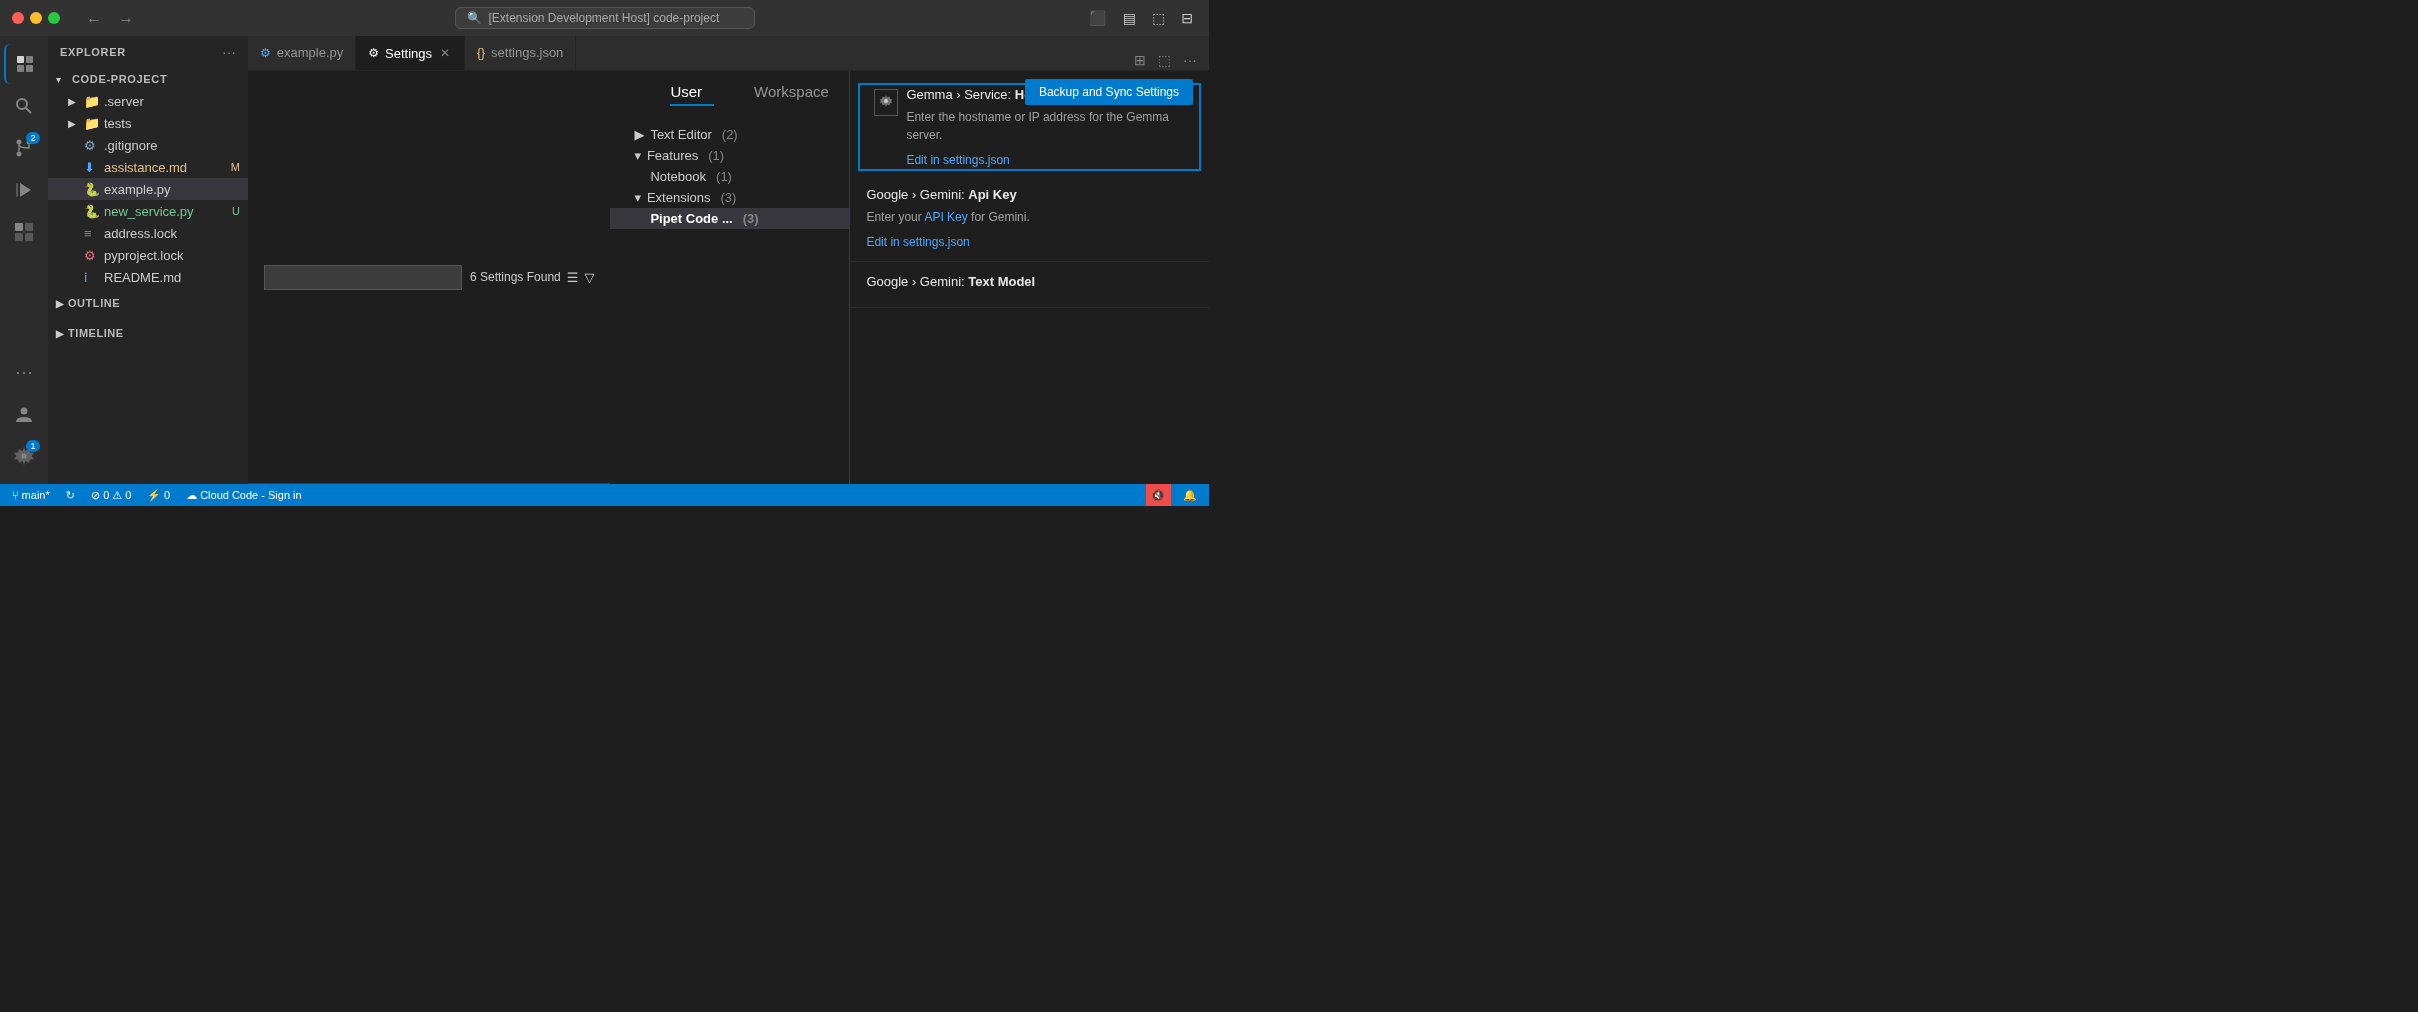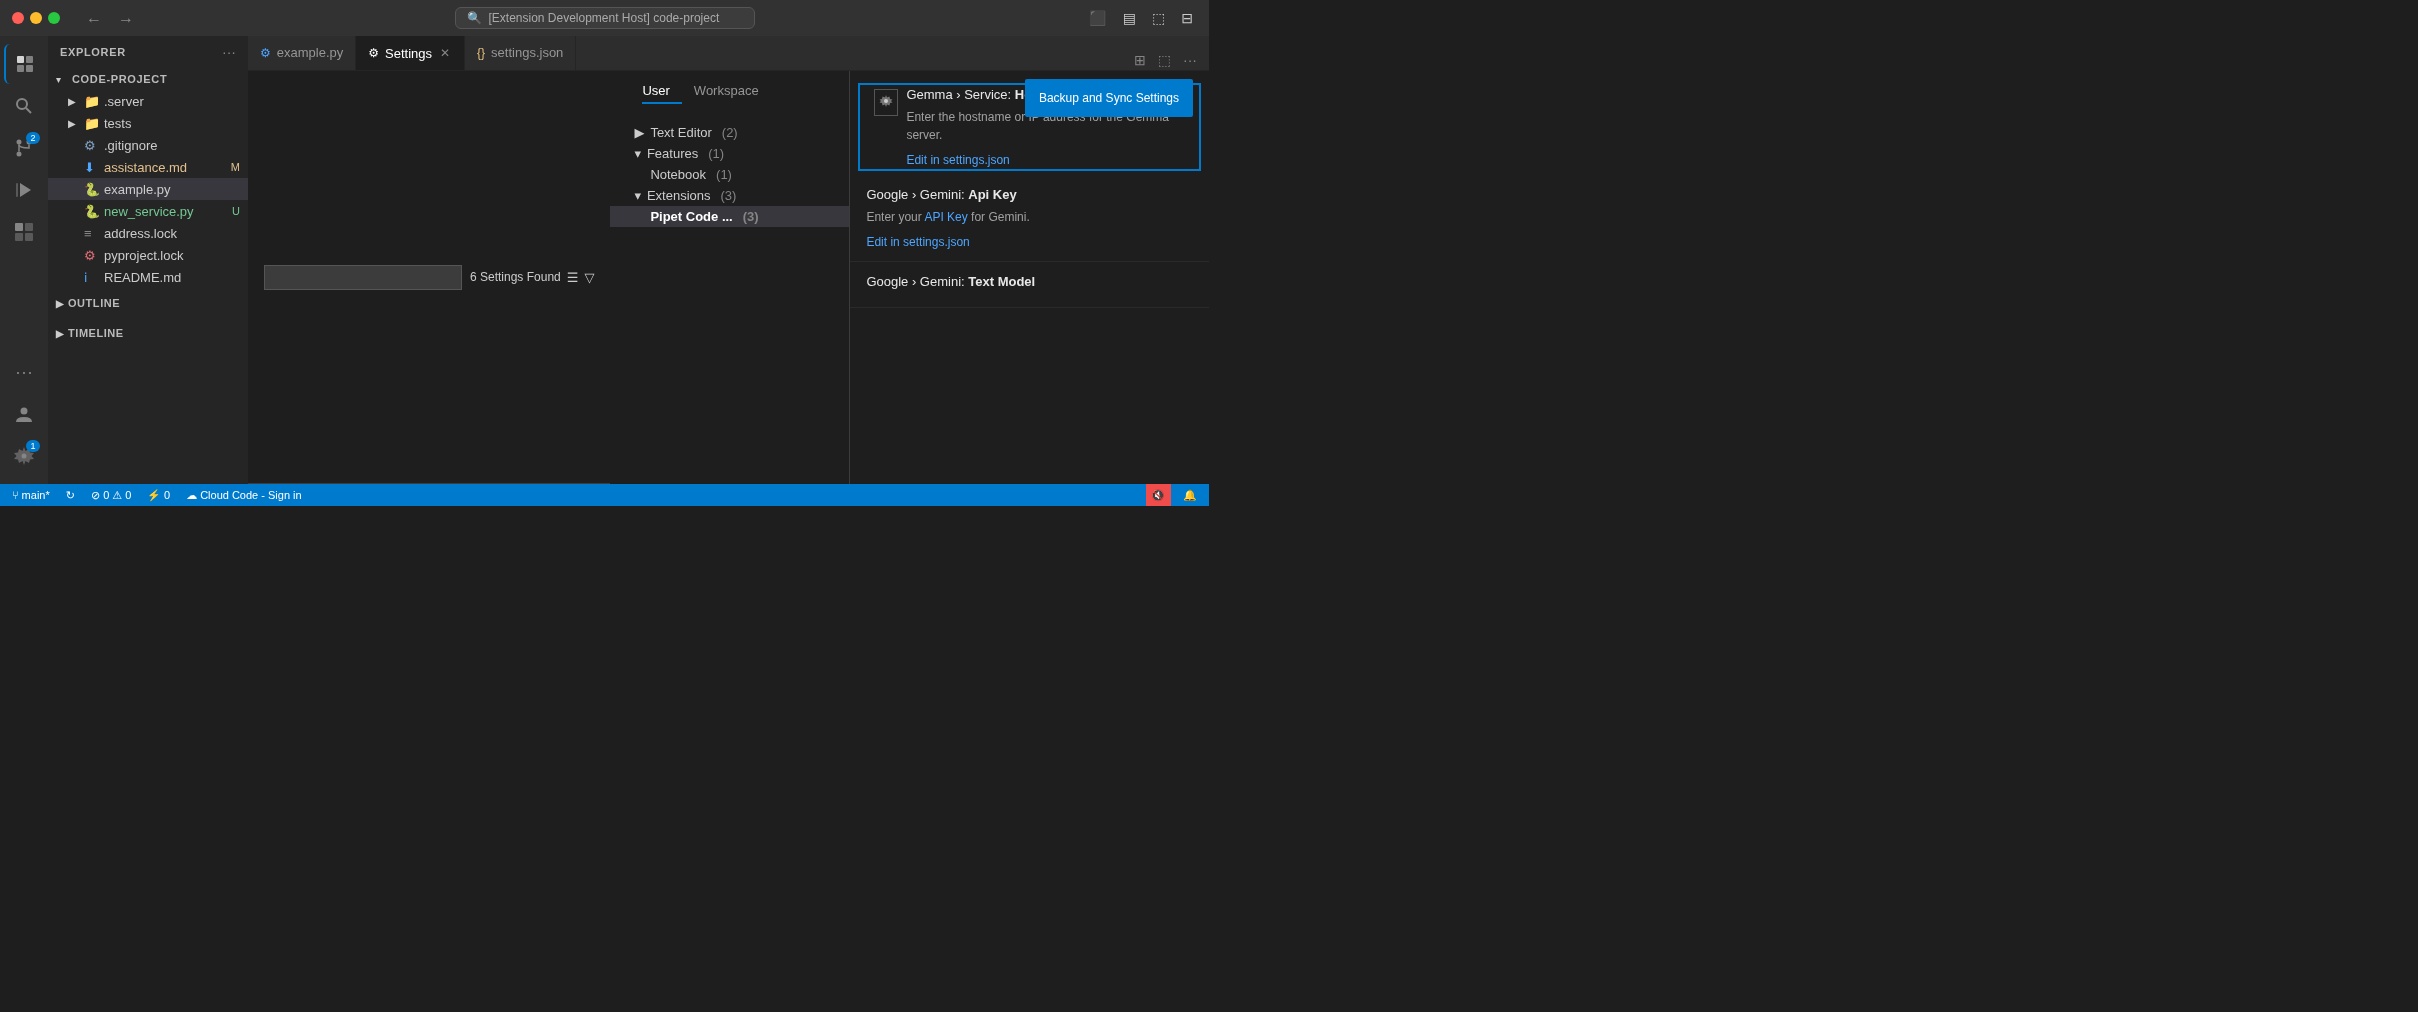--- a/index.html
+++ b/index.html
@@ -302,38 +302,39 @@
       border-right: 1px solid #3c3c3c;
     }
     .settings-tabs {
       display: flex;
       padding: 0 16px 8px 16px;
       gap: 0;
     }
     .settings-tab {
       padding: 4px 12px;
       cursor: pointer;
-      font-size: 13px;
+      font-size: 15px;
       color: #969696;
       border-bottom: 2px solid transparent;
+      margin-left: 28px;
     }
     .settings-tab.active {
       color: #ffffff;
       border-bottom: 2px solid #007acc;
     }
     .settings-tab:first-child { padding-left: 0; }
 
     .backup-btn {
       position: absolute;
       right: 16px;
       top: 8px;
       background: #007acc;
       color: white;
       border: none;
-      padding: 12px 14px;
+      padding: 6px 14px;
       font-size: 12px;
       cursor: pointer;
       border-radius: 2px;
       font-weight: 500;
     }
 
     .nav-section {
       padding: 2px 0;
     }
     .nav-item {

